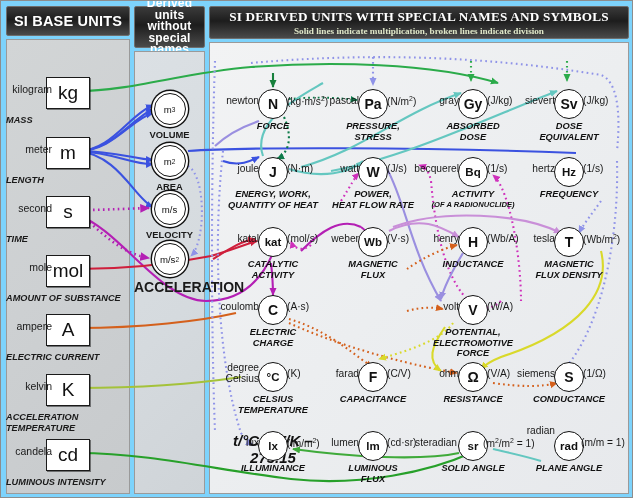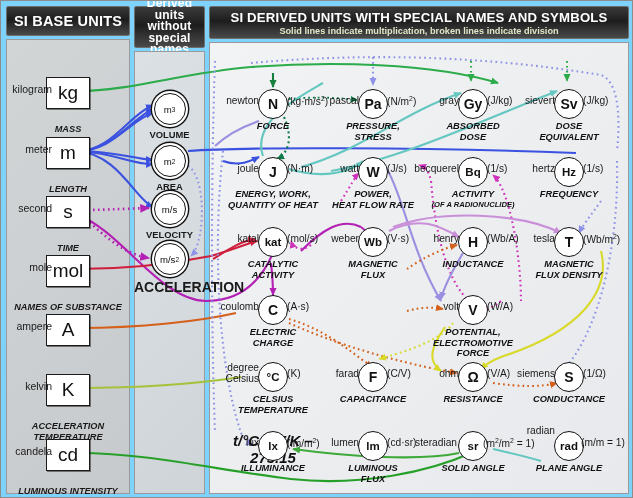--- a/index.html
+++ b/index.html
@@ -13,45 +13,45 @@
        border:1px solid #6e6e6e;border-radius:2px;
        display:flex;flex-direction:column;align-items:center;justify-content:center;
        text-align:center;color:#fff;}
   .hdr .t1{font-weight:bold;letter-spacing:.2px;}
   .hdr .t2{color:#dfe7c8;font-weight:bold;}
 
   #hdr-base{left:5px;top:5px;width:124px;height:30px;}
   #hdr-base .t1{font-size:14.5px;}
   #hdr-derived{left:133px;top:5px;width:71px;height:42px;}
   #hdr-derived .t1{font-size:12px;line-height:11.6px;}
-  #hdr-main{left:208px;top:5px;width:420px;height:33px;}
+  #hdr-main{left:208px;top:5px;width:420px;height:33px;font-family:Liberation Serif, serif;}
   #hdr-main .t1{font-size:13.2px;}
   #hdr-main .t2{font-size:9.2px;margin-top:1px;}
 
   
   .panel{position:absolute;box-sizing:border-box;border:1px solid #9a9a9a;}
   #panel-base{left:5px;top:38px;width:124px;height:455px;
       background:linear-gradient(135deg,#d2d5d6 0%,#cdd0d2 50%,#c7cacc 100%);}
   #panel-derived{left:133px;top:50px;width:71px;height:443px;
       background:linear-gradient(135deg,#dbe0e4 0%,#d5dade 60%,#cfd4d8 100%);}
   #panel-main{left:208px;top:41px;width:420px;height:452px;
       background:linear-gradient(135deg,#f2f3f4 0%,#eceef0 50%,#e7e9ec 100%);}
 
   svg.wires{position:absolute;left:0;top:0;width:633px;height:498px;
             pointer-events:none;}
 
   
-  .bnode{position:absolute;width:124px;left:5px;text-align:center;}
+  .bnode{position:absolute;width:124px;left:5px;}
   .bbox{width:42px;height:30px;margin:0 auto;background:#fff;
         border:1.6px solid #1a1a1a;box-shadow:1px 1px 0 rgba(0,0,0,.45);
         display:flex;align-items:center;justify-content:center;
         font-size:19px;color:#111;}
   .bname{position:absolute;right:78px;top:6px;white-space:nowrap;
          font-size:10.5px;color:#1a1a1a;}
-  .bqty{margin-top:15px;font-size:9.2px;font-style:italic;font-weight:bold;
+  .bqty{margin-top:6px;font-size:9.2px;font-style:italic;font-weight:bold;
         color:#1a1a1a;line-height:10.5px;}
 
   
   .dnode{position:absolute;width:71px;left:133px;text-align:center;}
   .dcirc{width:30px;height:30px;margin:0 auto;border-radius:50%;
          background:#fff;border:1.6px solid #111;
          box-shadow:0 0 0 2px #fff,0 0 0 3.4px #111;
          display:flex;align-items:center;justify-content:center;
          font-size:9.6px;color:#111;}
   .dqty{margin-top:4px;font-size:9.4px;font-weight:bold;color:#1a1a1a;}
@@ -207,25 +207,26 @@
     <div class="bqty">LENGTH</div>
   </div>
   <div class="bnode" style="top:195px">
     <div class="bname">second</div>
     <div class="bbox">s</div>
     <div class="bqty">TIME</div>
   </div>
   <div class="bnode" style="top:254px">
     <div class="bname">mole</div>
     <div class="bbox">mol</div>
-    <div class="bqty">NAMES OF SUBSTANCE</div>
+    <div class="bqty">AMOUNT OF SUBSTANCE</div>
   </div>
   <div class="bnode" style="top:313px">
     <div class="bname">ampere</div>
     <div class="bbox">A</div>
+    <div class="bqty">ELECTRIC CURRENT</div>
   </div>
   <div class="bnode" style="top:373px">
     <div class="bname">kelvin</div>
     <div class="bbox">K</div>
     <div class="bqty">ACCELERATION TEMPERATURE</div>
   </div>
   <div class="bnode" style="top:438px">
     <div class="bname">candela</div>
     <div class="bbox">cd</div>
     <div class="bqty">LUMINOUS INTENSITY</div>

